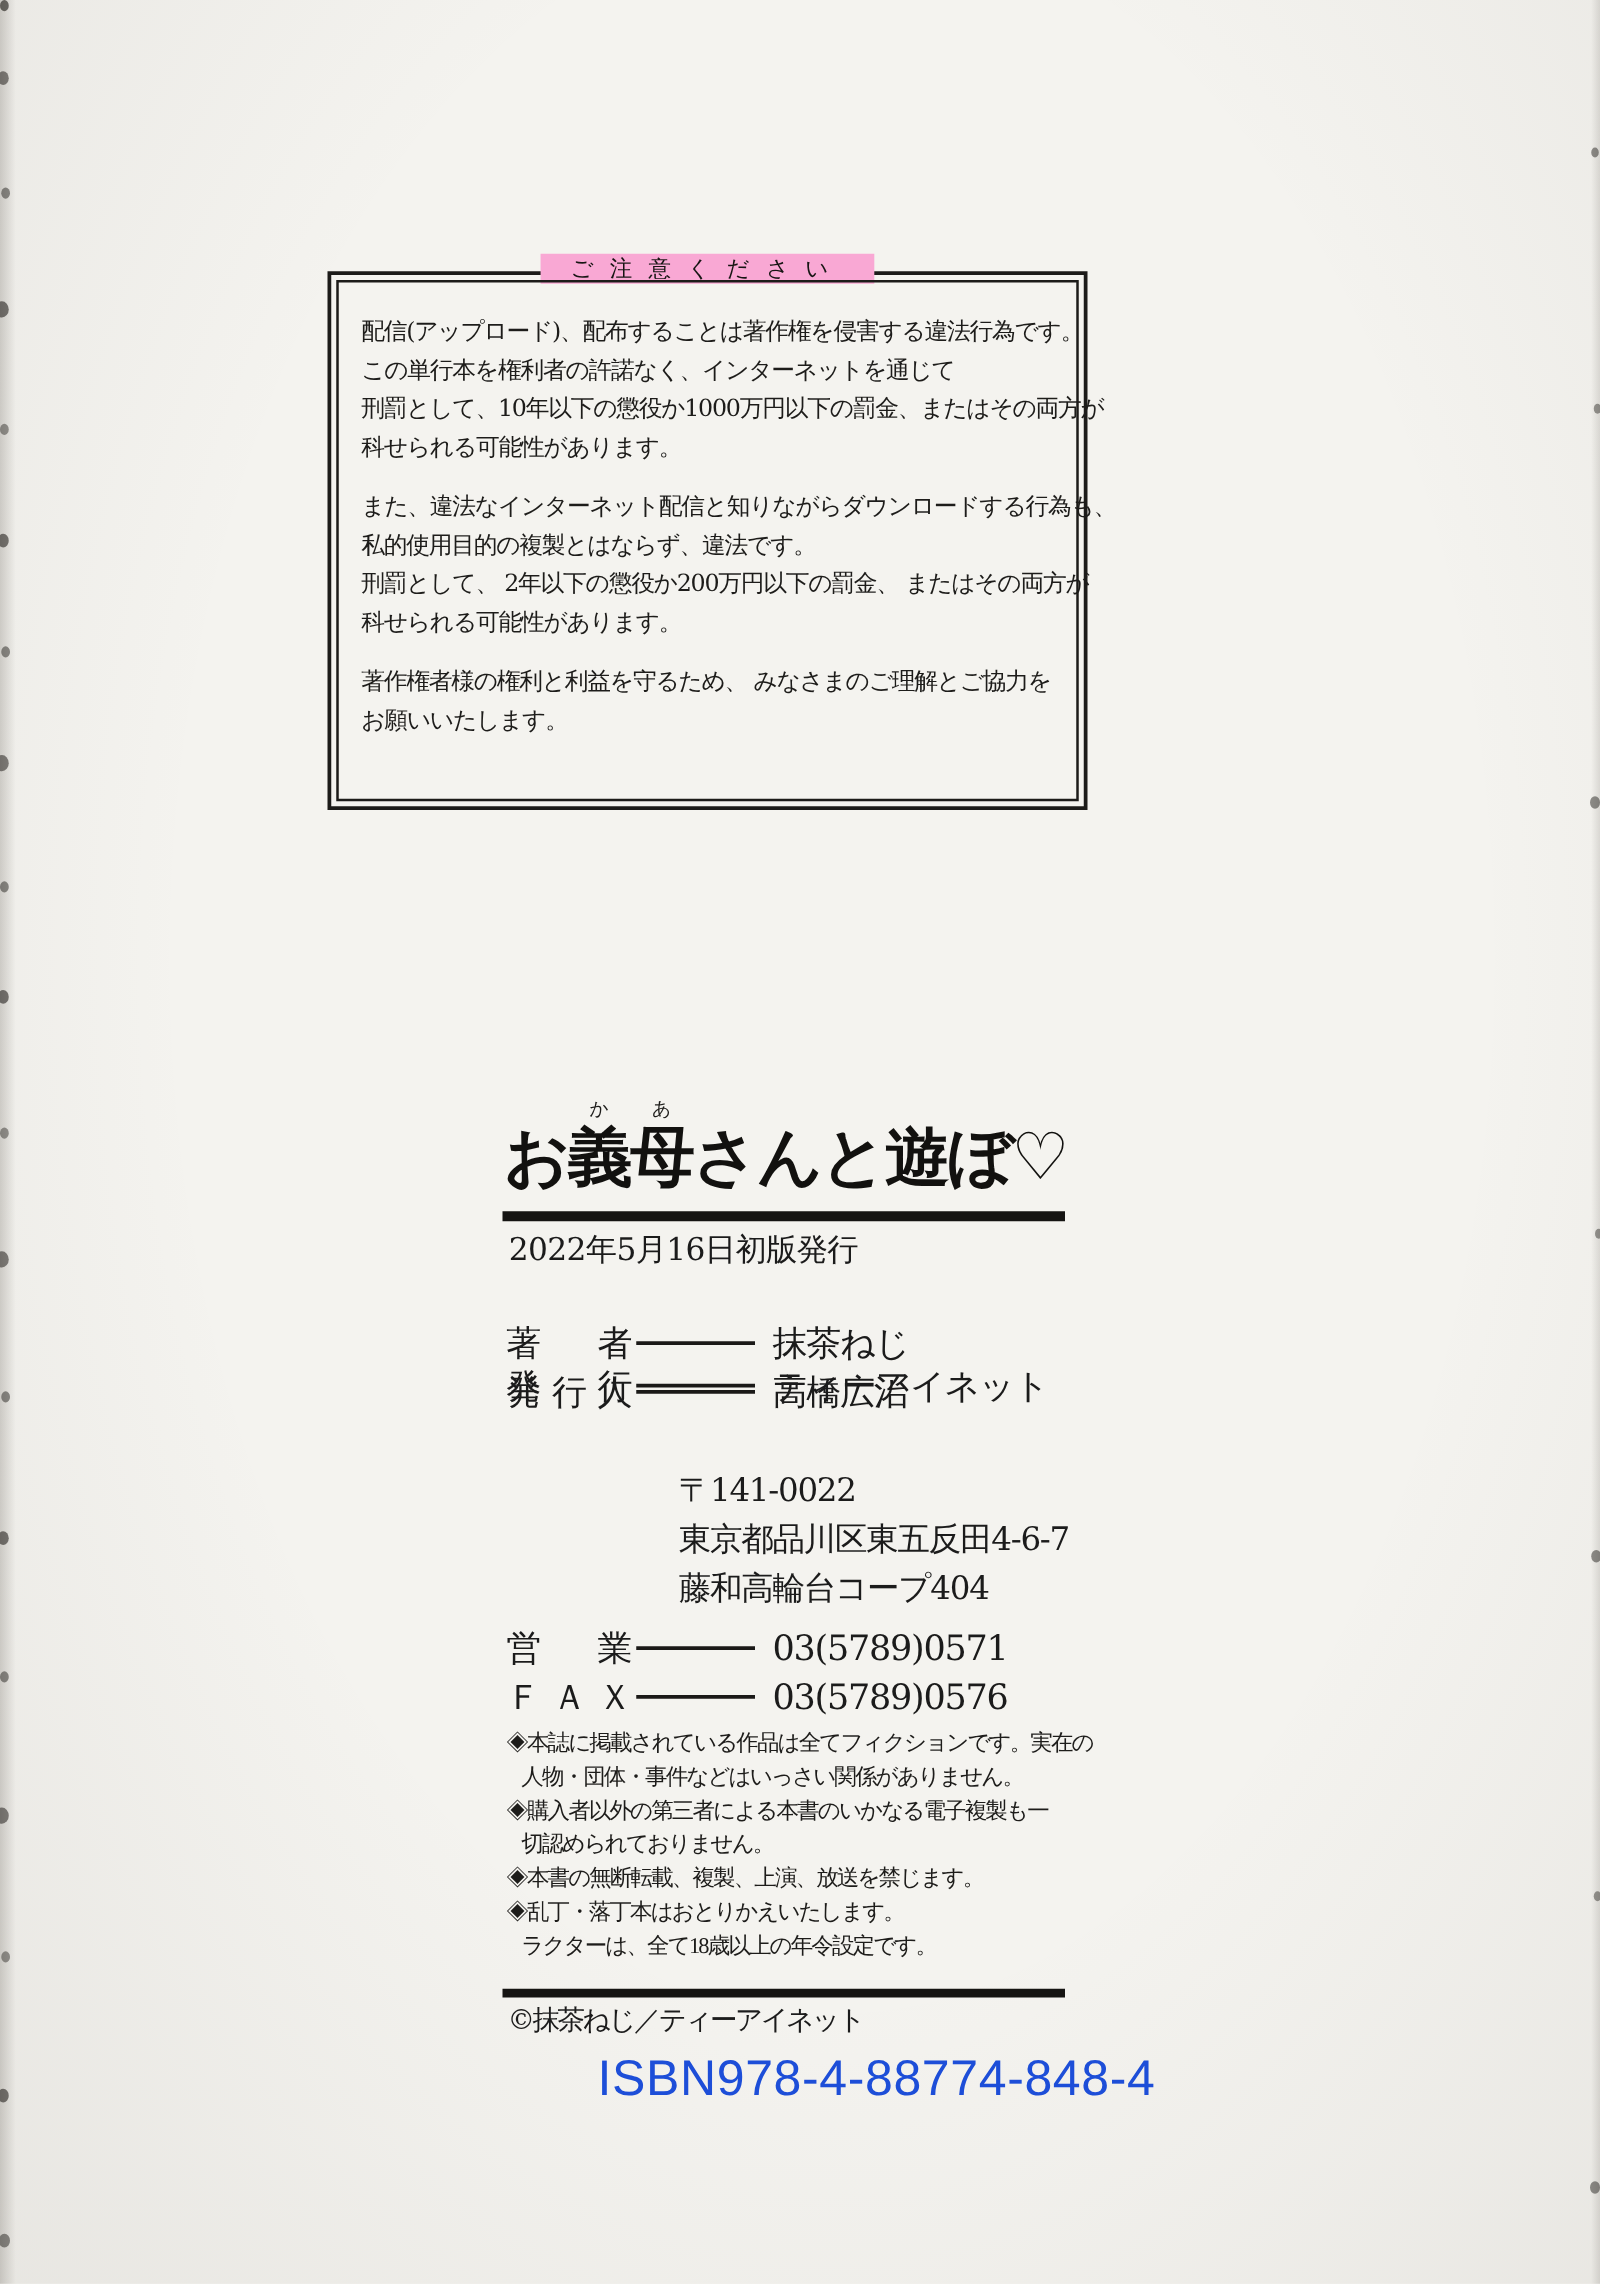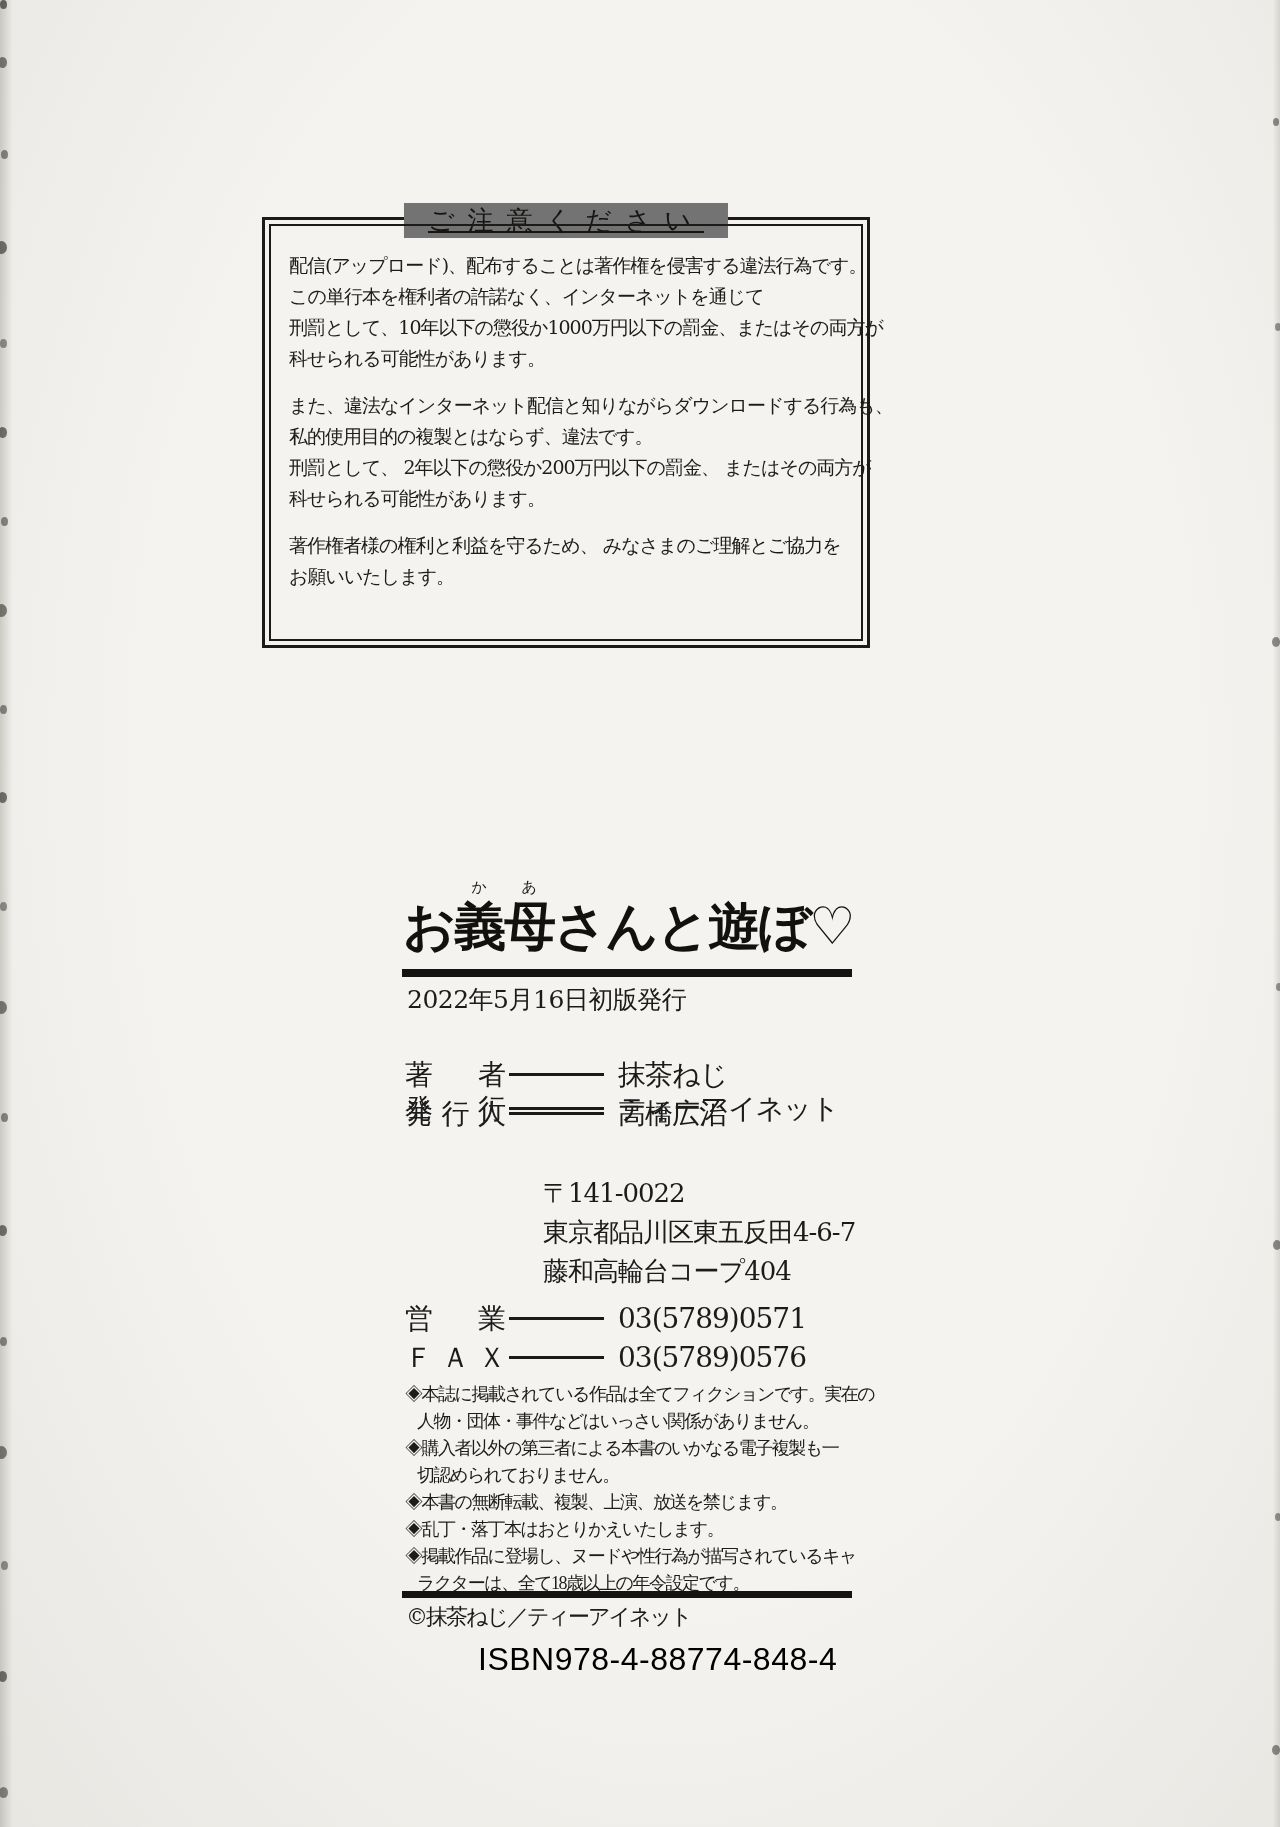--- a/index.html
+++ b/index.html
@@ -45,22 +45,22 @@
       1px 1123px 0 1px rgba(38,35,31,0.5),
       2px 1395px 0 0 rgba(38,35,31,0.45),
       0 1628px 0 1px rgba(38,35,31,0.5);}
 
   
   .notice-box{position:absolute;left:262px;top:217px;width:608px;height:431px;
     border:3px solid #1c1b19;box-sizing:border-box;}
   .notice-inner{position:absolute;inset:4px;border:2px solid #1c1b19;
     box-sizing:border-box;padding:24px 6px 0 18px;}
   .notice-title{position:absolute;top:-17px;left:50%;transform:translateX(-50%);
-    background:#737373;padding:0 24px;font-size:26px;letter-spacing:13px;
-    white-space:nowrap;color:#161513;text-decoration:underline;}
+    background:#f9a8d4;padding:0 24px;font-size:18px;letter-spacing:13px;
+    white-space:nowrap;color:#161513;}
   .notice-line{font-size:19px;line-height:31px;letter-spacing:-1px;white-space:nowrap;color:#1d1c1a;}
   .para-gap{margin-top:16px;}
 
   
   .book-title{position:absolute;left:403px;top:900px;font-size:52px;line-height:1;
     font-weight:bold;letter-spacing:-2px;white-space:nowrap;color:#12110f;}
   .rb{position:relative;display:inline-block;}
   .rt{position:absolute;top:-20px;left:50%;transform:translateX(-50%);
     font-size:15px;font-weight:normal;letter-spacing:0;color:#1d1c1a;}
 
@@ -80,22 +80,22 @@
   .addr{position:absolute;left:543px;font-size:26px;letter-spacing:-1px;
     line-height:34px;white-space:nowrap;}
 
   
   .notes{position:absolute;left:405px;top:1381px;font-family:Liberation Serif, serif;}
   .note-line{font-size:18px;line-height:27px;letter-spacing:-1.5px;white-space:nowrap;color:#1d1c1a;}
   .note-cont{padding-left:12px;}
 
   .copyright{position:absolute;left:406px;top:1603px;font-size:22px;letter-spacing:-2px;
     line-height:28px;white-space:nowrap;}
-  .isbn{position:absolute;left:478px;top:1641px;font-size:32px;letter-spacing:0.5px;
-    font-family:"Liberation Sans","DejaVu Sans",sans-serif;color:#000000;white-space:nowrap;}
+  .isbn{position:absolute;left:478px;top:1641px;font-size:40px;letter-spacing:0.5px;
+    font-family:"Liberation Sans","DejaVu Sans",sans-serif;color:#1d4ed8;white-space:nowrap;}
 </style>
 </head>
 <body>
 
 <div>
   <div class="vignette"></div>
   <div class="edge-shade-left"></div>
   <div class="edge-shade-right"></div>
   <div class="noise-left"></div>
   <div class="noise-right"></div>
@@ -145,21 +145,20 @@
     <span class="lbl">ＦＡＸ</span><span class="dash"></span><span class="val">03(5789)0576</span>
   </div>
 
   <div class="notes">
     <div class="note-line">◈本誌に掲載されている作品は全てフィクションです。実在の</div>
     <div class="note-line note-cont">人物・団体・事件などはいっさい関係がありません。</div>
     <div class="note-line">◈購入者以外の第三者による本書のいかなる電子複製も一</div>
     <div class="note-line note-cont">切認められておりません。</div>
     <div class="note-line">◈本書の無断転載、複製、上演、放送を禁じます。</div>
     <div class="note-line">◈乱丁・落丁本はおとりかえいたします。</div>
-    <div class="note-line">◈掲載作品に登場し、ヌードや性行為が描写されているキャ</div>
     <div class="note-line note-cont">ラクターは、全て18歳以上の年令設定です。</div>
   </div>
 
   <div class="rule rule-bottom"></div>
 
   <div class="copyright">©抹茶ねじ／ティーアイネット</div>
   <div class="isbn">ISBN978-4-88774-848-4</div>
 </div>
 
 </body></html>

